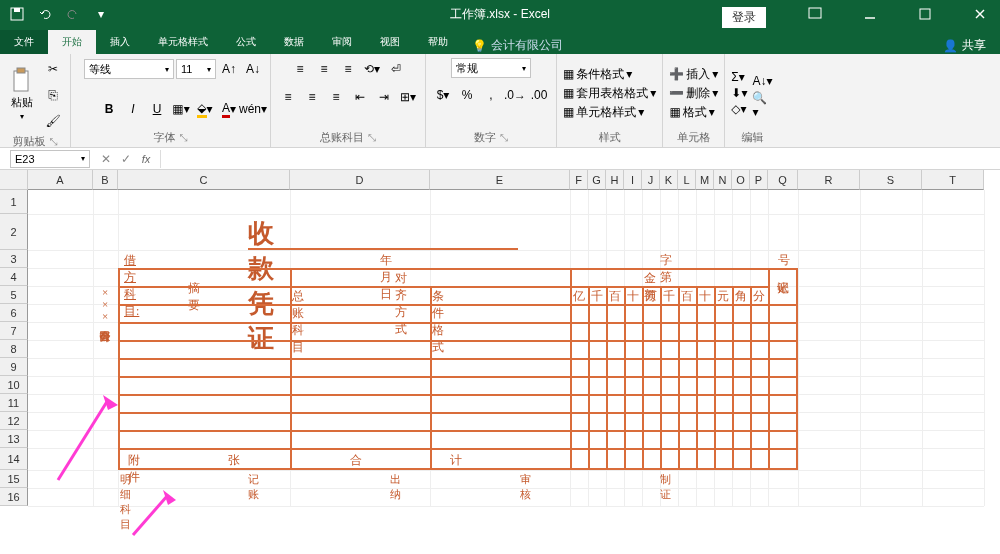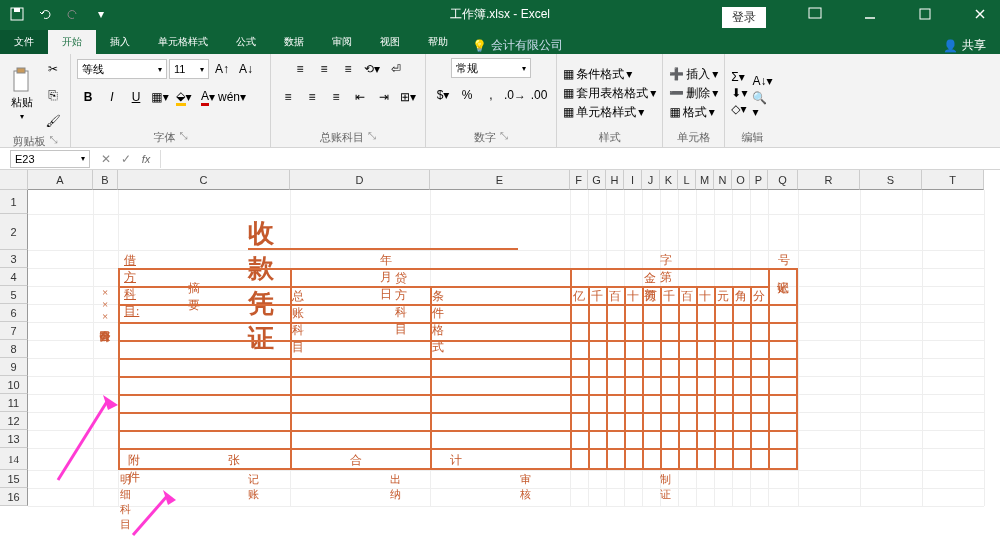--- a/index.html
+++ b/index.html
@@ -13,21 +13,21 @@
   .win-btn { width: 40px; height: 28px; display: flex; align-items: center; justify-content: center; color: #fff; }
   .tabs { height: 26px; background: #0e6237; display: flex; align-items: flex-end; }
   .tab { padding: 5px 14px; color: #fff; font-size: 10px; cursor: pointer; }
   .tab.active { background: #f3f3f3; color: #217346; }
   .tab.file { background: #0a5530; color: #fff; }
   .tell-me { display: flex; align-items: center; color: #cde; padding: 0 10px; gap: 4px; }
   .share { margin-left: auto; color: #fff; padding: 0 14px; display: flex; align-items: center; gap: 4px; }
   .ribbon { height: 94px; background: #f3f3f3; border-bottom: 1px solid #d4d4d4; display: flex; }
   .group { border-right: 1px solid #d4d4d4; display: flex; flex-direction: column; padding: 4px 6px 0; }
   .group-body { flex: 1; display: flex; align-items: center; gap: 4px; }
-  .group-label { text-align: center; font-size: 11px; color: #666; padding: 2px 0; display: flex; justify-content: center; align-items: flex-start; gap: 4px; }
+  .group-label { text-align: center; font-size: 11px; color: #666; padding: 2px 0; display: flex; justify-content: center; align-items: center; gap: 4px; }
   .dlg { font-size: 10px; color: #888; }
   .big-btn { display: flex; flex-direction: column; align-items: center; gap: 2px; padding: 2px 4px; font-size: 11px; }
   .icon-box { width: 24px; height: 24px; display: flex; align-items: center; justify-content: center; }
   .mini-col { display: flex; flex-direction: column; gap: 4px; }
   .mini-row { display: flex; align-items: center; gap: 2px; }
   .combo { border: 1px solid #c4c4c4; background: #fff; height: 20px; display: flex; align-items: center; padding: 0 4px; font-size: 11px; }
   .btn-s { width: 22px; height: 22px; display: flex; align-items: center; justify-content: center; border: 1px solid transparent; font-size: 12px; }
   .formula-bar { height: 22px; border-bottom: 1px solid #d4d4d4; display: flex; align-items: center; background: #fff; }
   .name-box { width: 80px; border: 1px solid #c4c4c4; height: 18px; margin: 0 6px 0 10px; padding: 0 4px; font-size: 11px; display:flex; align-items:center; }
   .fb-btn { width: 20px; height: 20px; display: flex; align-items: center; justify-content: center; color: #888; }
@@ -138,21 +138,21 @@
         <span class="btn-s">🖌</span>
       </div>
     </div>
     <div class="group-label">
         <span>剪贴板</span>
         <span class="dlg">⤡</span>
       </div>
   </div>
 
   <div class="group" style="min-width:200px">
-    <div class="group-body" style="flex-direction:column;align-items:flex-start;gap:6px">
+    <div class="group-body" style="flex-direction:column;align-items:flex-end;gap:18px">
       <div class="mini-row">
         <div class="combo" style="width:90px">
             <span>等线</span>
             <span style="margin-left:auto;font-size:8px">▾</span>
           </div>
         <div class="combo" style="width:40px">
             <span>11</span>
             <span style="margin-left:auto;font-size:8px">▾</span>
           </div>
         <span class="btn-s">A↑</span>
@@ -304,21 +304,21 @@
       <div class="rh" style="height: 18px;">4</div>
       <div class="rh" style="height: 18px;">5</div>
       <div class="rh" style="height: 18px;">6</div>
       <div class="rh" style="height: 18px;">7</div>
       <div class="rh" style="height: 18px;">8</div>
       <div class="rh" style="height: 18px;">9</div>
       <div class="rh" style="height: 18px;">10</div>
       <div class="rh" style="height: 18px;">11</div>
       <div class="rh" style="height: 18px;">12</div>
       <div class="rh" style="height: 18px;">13</div>
-      <div class="rh" style="height: 22px; font-family: Liberation Serif, serif;">14</div>
+      <div class="rh" style="height: 22px;">14</div>
       <div class="rh" style="height: 18px;">15</div>
       <div class="rh" style="height: 18px;">16</div>
     </div>
   <div class="sheet" id="sheet">
     <div class="cell-lines" id="lines">
         <div class="vline" style="left: 65px; height: 316px;"></div>
         <div class="vline" style="left: 90px; height: 316px;"></div>
         <div class="vline" style="left: 262px; height: 316px;"></div>
         <div class="vline" style="left: 402px; height: 316px;"></div>
         <div class="vline" style="left: 542px; height: 316px;"></div>
@@ -357,21 +357,21 @@
 
     <div id="voucher">
         <div class="voucher v-title" style="left: 220px; top: 26px;">收 款 凭 证</div>
         <div class="v-border" style="left: 220px; top: 58px; width: 270px; height: 0px; border-width: 0px 0px 2px;"></div>
         <div class="voucher v-text" style="left: 96px; top: 62px; text-decoration: underline;">借方科目:</div>
         <div class="voucher v-text" style="left: 352px; top: 62px;">年   月   日</div>
         <div class="voucher v-text" style="left: 632px; top: 62px;">字 第</div>
         <div class="voucher v-text" style="left: 750px; top: 62px;">号</div>
         <div class="v-border" style="left: 90px; top: 78px; width: 680px; height: 202px; border-width: 2px;"></div>
         <div class="voucher v-text" style="left: 160px; top: 90px; text-align: right;">摘要</div>
-        <div class="voucher v-text" style="left: 367px; top: 80px;">贷方科目</div>
+        <div class="voucher v-text" style="left: 367px; top: 80px;">对齐方式</div>
         <div class="voucher v-text" style="left: 616px; top: 80px;">金额</div>
         <div class="voucher v-text" style="left: 264px; top: 98px;">总账科目</div>
         <div class="voucher v-text" style="left: 404px; top: 98px;">条件格式</div>
         <div class="voucher v-text" style="left: 746px; top: 82px; writing-mode: vertical-rl;">记账</div>
         <div class="voucher v-text" style="left: 545px; top: 98px;">亿</div>
         <div class="voucher v-text" style="left: 563px; top: 98px;">千</div>
         <div class="voucher v-text" style="left: 581px; top: 98px;">百</div>
         <div class="voucher v-text" style="left: 599px; top: 98px;">十</div>
         <div class="voucher v-text" style="left: 617px; top: 98px;">万</div>
         <div class="voucher v-text" style="left: 635px; top: 98px;">千</div>

